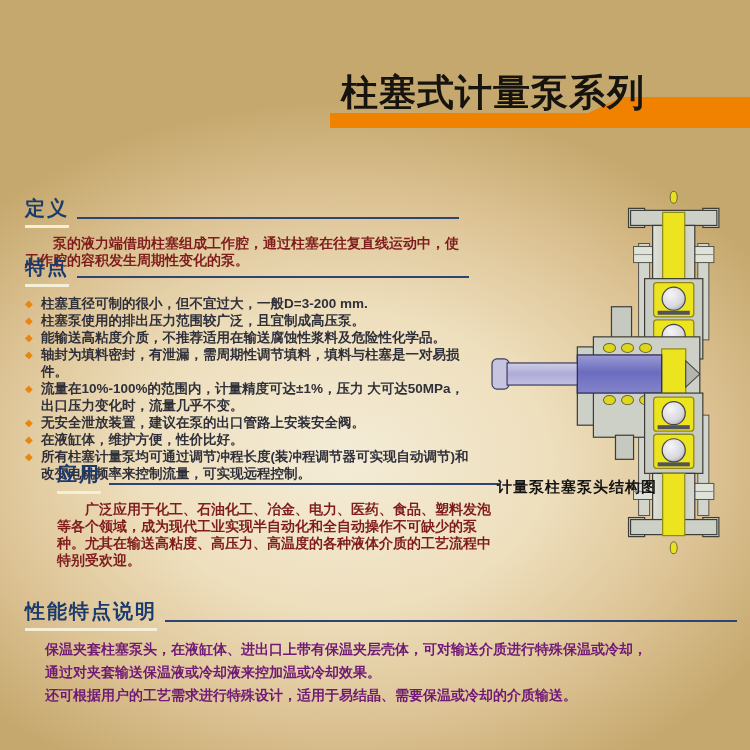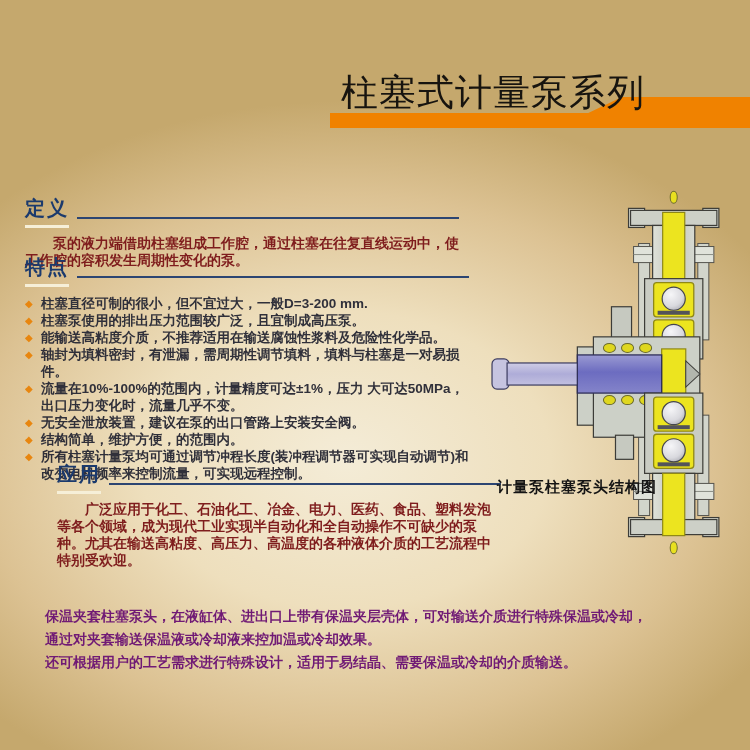--- a/index.html
+++ b/index.html
@@ -7,21 +7,21 @@
   body{
     width:750px;height:750px;position:relative;overflow:hidden;
     background:#c5a86d;
     background-image:radial-gradient(ellipse 540px 390px at 345px 460px,
       #f4ecd7 0%, #eedfbd 38%, #dcc293 68%, #c5a86d 92%);
     font-family:"Liberation Sans","DejaVu Sans",sans-serif;
   }
   .title{
     position:absolute;left:341px;top:68px;
     font-family:"Liberation Serif","DejaVu Serif",serif;
-    font-size:37px;font-weight:normal;color:#17140f;letter-spacing:1px;
+    font-size:37px;font-weight:bold;color:#17140f;letter-spacing:1px;
     white-space:nowrap;z-index:3;text-align:center;
   }
   .ribbon{
     position:absolute;left:330px;top:97px;width:420px;height:31px;
     background:#f08200;z-index:2;
     clip-path:polygon(0 52%,61.5% 52%,69.5% 0,100% 0,100% 100%,0 100%);
   }
   .section{position:absolute;left:25px;}
   .sec-head{display:flex;align-items:flex-end;text-align:right;}
   .sec-head .txt{
@@ -85,38 +85,42 @@
     <li class="bitem">
       <span class="dia">◆</span>
       <span class="bt">流量在10%-100%的范围内，计量精度可达±1%，压力 大可达50MPa，出口压力变化时，流量几乎不变。</span>
     </li>
     <li class="bitem">
       <span class="dia">◆</span>
       <span class="bt">无安全泄放装置，建议在泵的出口管路上安装安全阀。</span>
     </li>
     <li class="bitem">
       <span class="dia">◆</span>
-      <span class="bt">结构简单，维护方便，的范围内。</span>
+      <span class="bt">在液缸体，维护方便，性价比好。</span>
     </li>
     <li class="bitem">
       <span class="dia">◆</span>
       <span class="bt">所有柱塞计量泵均可通过调节冲程长度(装冲程调节器可实现自动调节)和改变电机频率来控制流量，可实现远程控制。</span>
     </li>
   </ul>
 </div>
 
 <div class="section" style="top:461px;width:444px;margin-left:32px;">
   <div class="sec-head">
     <span class="txt">应用</span>
     <span class="rule"></span>
   </div>
   <p class="para">广泛应用于化工、石油化工、冶金、电力、医药、食品、塑料发泡等各个领域，成为现代工业实现半自动化和全自动操作不可缺少的泵种。尤其在输送高粘度、高压力、高温度的各种液体介质的工艺流程中特别受欢迎。</p>
 </div>
 
 <div class="section" style="top:598px;width:712px;">
+  <div class="sec-head">
+    <span class="txt">性能特点说明</span>
+    <span class="rule"></span>
+  </div>
   <div class="perf-lines">
     <p class="perf-line">保温夹套柱塞泵头，在液缸体、进出口上带有保温夹层壳体，可对输送介质进行特殊保温或冷却，</p>
     <p class="perf-line">通过对夹套输送保温液或冷却液来控加温或冷却效果。</p>
     <p class="perf-line">还可根据用户的工艺需求进行特殊设计，适用于易结晶、需要保温或冷却的介质输送。</p>
   </div>
 </div>
 
 <div class="diagram">
   <svg viewBox="0 0 262 372" xmlns="http://www.w3.org/2000/svg">
     <defs>

